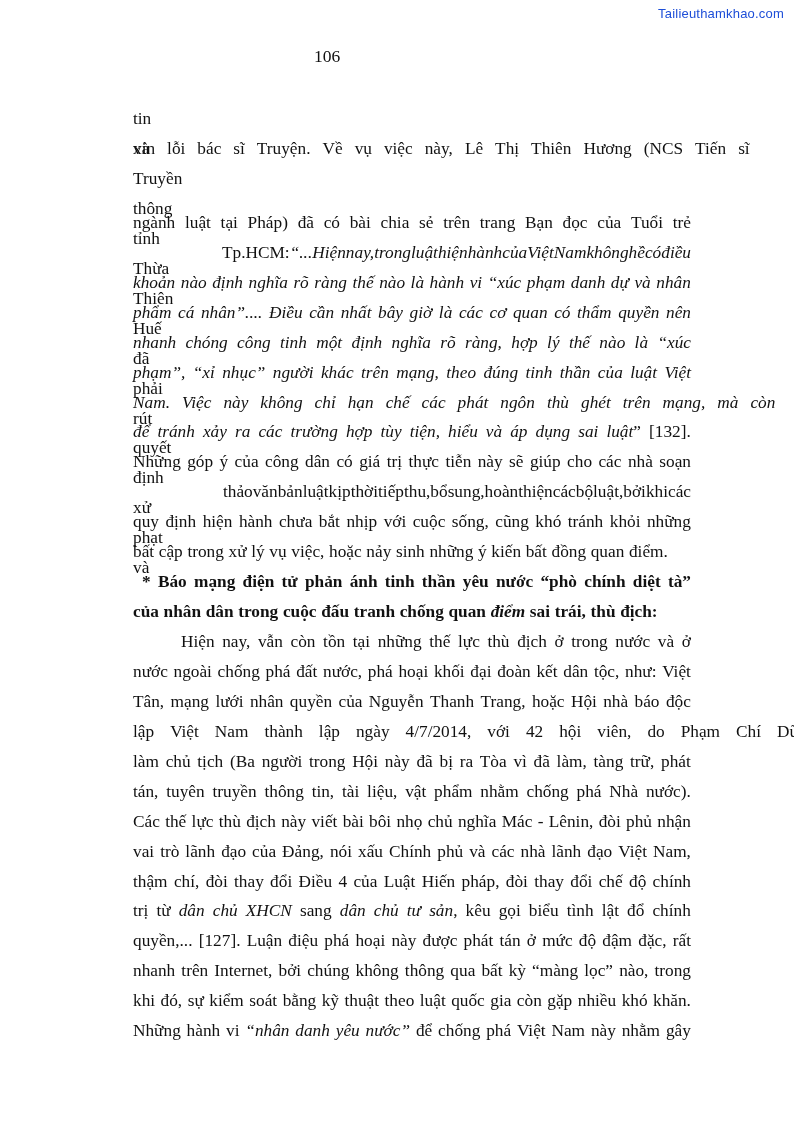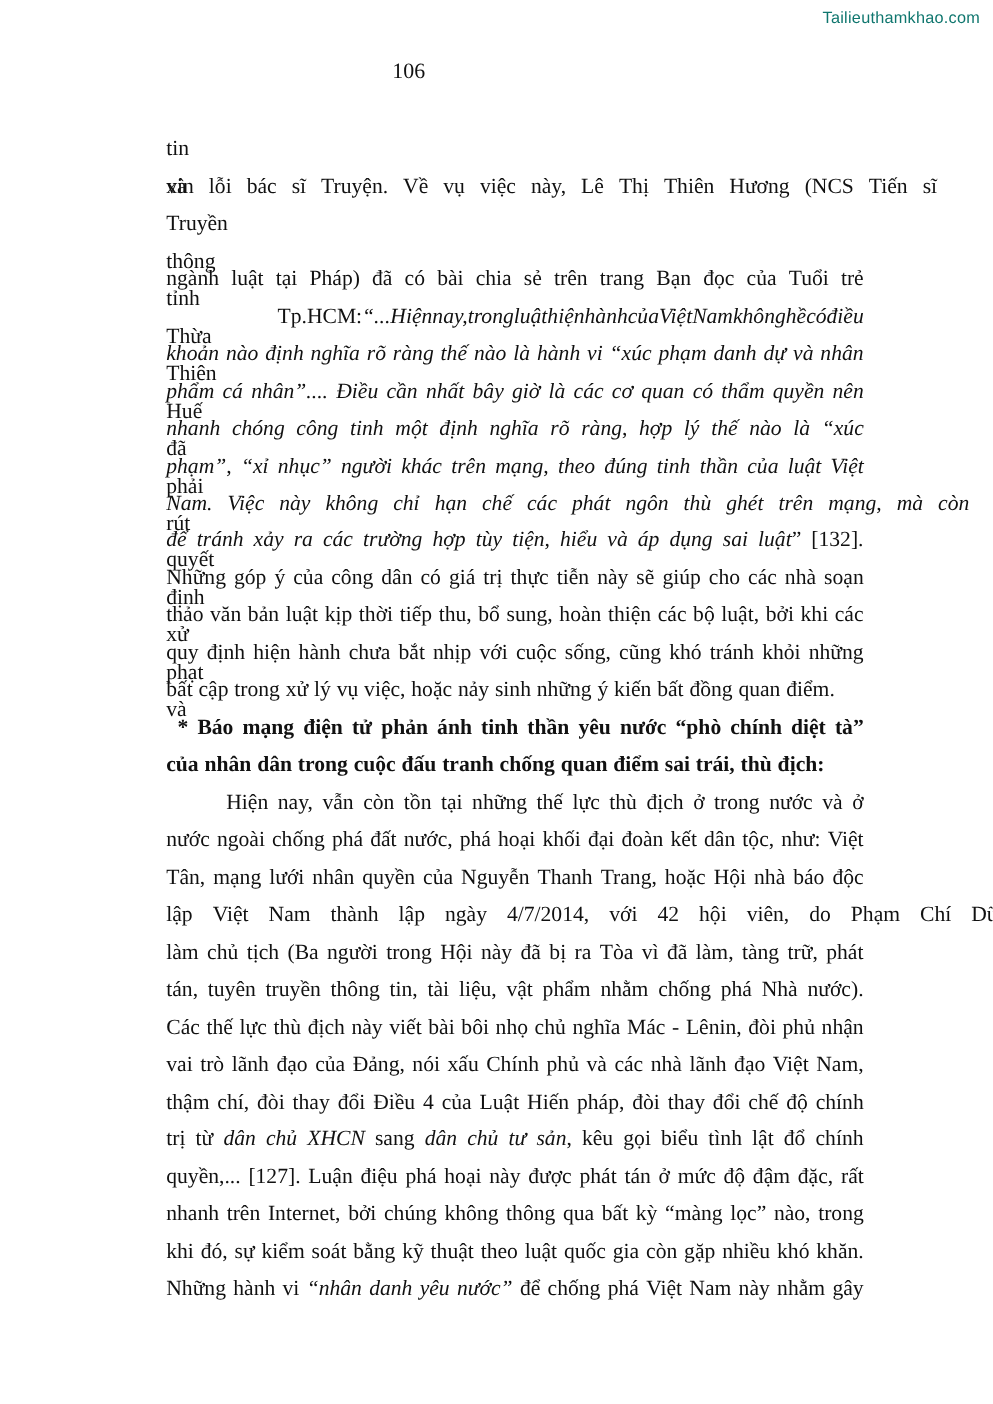--- a/index.html
+++ b/index.html
@@ -1,19 +1,19 @@
 <!DOCTYPE html>
 <html><head>
 <meta charset="utf-8">
 <style>
   html, body { margin: 0; padding: 0; background: #ffffff; }
   body { width: 794px; height: 1123px; position: relative; overflow: hidden;
          font-family: "Liberation Serif", "DejaVu Serif", serif; color: #111; }
   .watermark { position: absolute; top: 6px; right: 10px; font-family: "Liberation Sans", "DejaVu Sans", sans-serif;
-               font-size: 13px; color: #0f766e; letter-spacing: 0.2px; }
+               font-size: 13px; color: #1d4ed8; letter-spacing: 0.2px; }
   .page-number { position: absolute; top: 46px; left: 0; width: 654px; text-align: center; font-size: 17.5px; }
   .body { position: absolute; left: 133px; width: 558px; top: 104px; }
   .line { display: block; height: 29.95px; line-height: 29.95px; font-size: 17.3px; text-align: justify;
           text-align-last: justify; white-space: nowrap; }
   .line.indent1 { padding-left: 9px; }
   .line.indent2 { padding-left: 48px; }
   .i { font-style: italic; }
   .b { font-weight: bold; }
 </style>
 </head>
@@ -235,21 +235,21 @@
         <span><span>này</span></span>
         <span><span>sẽ</span></span>
         <span><span>giúp</span></span>
         <span><span>cho</span></span>
         <span><span>các</span></span>
         <span><span>nhà</span></span>
         <span><span>soạn</span></span>
       </div>
     </div>
     <div class="line">
-      <div style="display: flex; justify-content: space-between; gap: 0px;">
+      <div style="display: flex; justify-content: flex-end; gap: 0px;">
         <span><span>thảo</span></span>
         <span><span>văn</span></span>
         <span><span>bản</span></span>
         <span><span>luật</span></span>
         <span><span>kịp</span></span>
         <span><span>thời</span></span>
         <span><span>tiếp</span></span>
         <span><span>thu,</span></span>
         <span><span>bổ</span></span>
         <span><span>sung,</span></span>
@@ -326,21 +326,21 @@
       <div style="display: flex; justify-content: flex-start; gap: 0px;">
         <span style="margin-right: 0.27em;"><span class="b">của</span></span>
         <span style="margin-right: 0.27em;"><span class="b">nhân</span></span>
         <span style="margin-right: 0.27em;"><span class="b">dân</span></span>
         <span style="margin-right: 0.27em;"><span class="b">trong</span></span>
         <span style="margin-right: 0.27em;"><span class="b">cuộc</span></span>
         <span style="margin-right: 0.27em;"><span class="b">đấu</span></span>
         <span style="margin-right: 0.27em;"><span class="b">tranh</span></span>
         <span style="margin-right: 0.27em;"><span class="b">chống</span></span>
         <span style="margin-right: 0.27em;"><span class="b">quan</span></span>
-        <span style="margin-right: 0.27em;"><span class="b">điểm</span></span>
+        <span style="margin-right: 0.27em; font-style: italic;"><span class="b">điểm</span></span>
         <span style="margin-right: 0.27em;"><span class="b">sai</span></span>
         <span style="margin-right: 0.27em;"><span class="b">trái,</span></span>
         <span style="margin-right: 0.27em;"><span class="b">thù</span></span>
         <span><span class="b">địch:</span></span>
       </div>
     </div>
     <div class="line indent2">
       <div style="display: flex; justify-content: space-between; gap: 0px;">
         <span><span>Hiện</span></span>
         <span><span>nay,</span></span>

